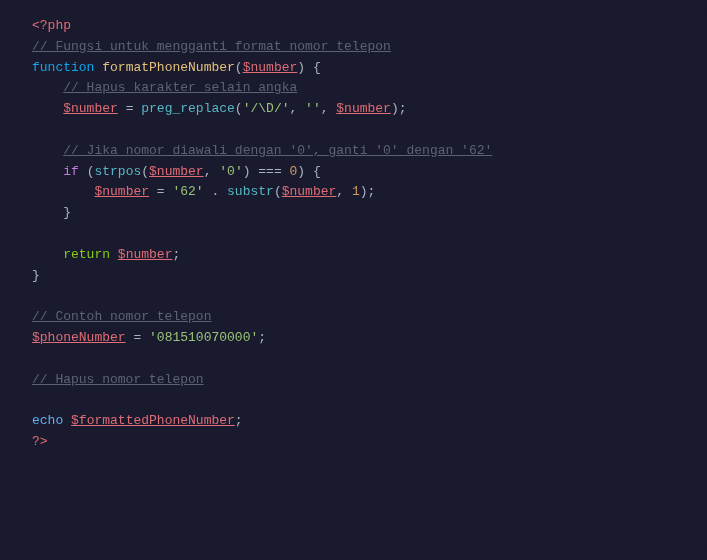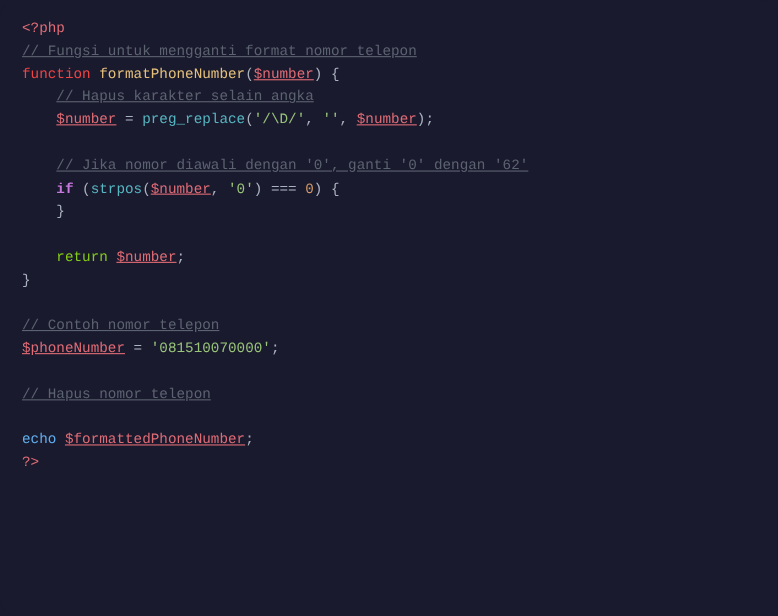--- a/index.html
+++ b/index.html
@@ -13,35 +13,35 @@
       font-family: 'Courier New', Courier, monospace;
       font-size: 13px;
       line-height: 1.6;
       width: 707px;
       height: 560px;
       overflow: hidden;
     }
 
     .code-editor {
       background-color: #1a1a2e;
-      padding: 16px 20px;
+      padding: 16px 32px;
       width: 100%;
       height: 100%;
       overflow: hidden;
       border-radius: 16px;
     }
 
     .code-line {
       white-space: pre;
       min-height: 20.8px;
     }
 
     .kw-tag { color: #e06c75; }         
-    .kw-function { color: #ef4444; text-align: center; }    
-    .kw-if { color: #c678dd; font-weight: bold; }          
+    .kw-function { color: #0ea5e9; text-align: center; }    
+    .kw-if { color: #c678dd; }          
     .kw-return { color: #84cc16; }      
     .kw-echo { color: #61afef; }        
     .fn-name { color: #e5c07b; }        
     .fn-call { color: #61afef; }        
     .var { color: #e06c75; text-decoration: underline; }            
     .str { color: #98c379; }            
     .num { color: #d19a66; }             
     .comment { color: #5c6370; text-decoration: underline; }        
     .plain { color: #abb2bf; }          
     .fn-builtin { color: #56b6c2; }     
@@ -52,20 +52,21 @@
 <div class="code-editor">
 
   <div class="code-line"><span class="kw-tag">&lt;?php</span></div>
   <div class="code-line"><span class="comment">// Fungsi untuk mengganti format nomor telepon</span></div>
   <div class="code-line"><span class="kw-function">function</span><span class="plain"> </span><span class="fn-name">formatPhoneNumber</span><span class="plain">(</span><span class="var">$number</span><span class="plain">) {</span></div>
   <div class="code-line"><span class="plain">    </span><span class="comment">// Hapus karakter selain angka</span></div>
   <div class="code-line"><span class="plain">    </span><span class="var">$number</span><span class="plain"> = </span><span class="fn-builtin">preg_replace</span><span class="plain">(</span><span class="str">'/\D/'</span><span class="plain">, </span><span class="str">''</span><span class="plain">, </span><span class="var">$number</span><span class="plain">);</span></div>
   <div class="code-line"></div>
   <div class="code-line"><span class="plain">    </span><span class="comment">// Jika nomor diawali dengan '0', ganti '0' dengan '62'</span></div>
   <div class="code-line"><span class="plain">    </span><span class="kw-if">if</span><span class="plain"> (</span><span class="fn-builtin">strpos</span><span class="plain">(</span><span class="var">$number</span><span class="plain">, </span><span class="str">'0'</span><span class="plain">) === </span><span class="num">0</span><span class="plain">) {</span></div>
+  <div class="code-line"><span class="plain">        </span><span class="var">$number</span><span class="plain"> = </span><span class="str">'62'</span><span class="plain"> . </span><span class="fn-builtin">substr</span><span class="plain">(</span><span class="var">$number</span><span class="plain">, </span><span class="num">1</span><span class="plain">);</span></div>
   <div class="code-line"><span class="plain">    }</span></div>
   <div class="code-line"></div>
   <div class="code-line"><span class="plain">    </span><span class="kw-return">return</span><span class="plain"> </span><span class="var">$number</span><span class="plain">;</span></div>
   <div class="code-line"><span class="plain">}</span></div>
   <div class="code-line"></div>
   <div class="code-line"><span class="comment">// Contoh nomor telepon</span></div>
   <div class="code-line"><span class="var">$phoneNumber</span><span class="plain"> = </span><span class="str">'081510070000'</span><span class="plain">;</span></div>
   <div class="code-line"></div>
   <div class="code-line"><span class="comment">// Hapus nomor telepon</span></div>
   <div class="code-line"></div>

